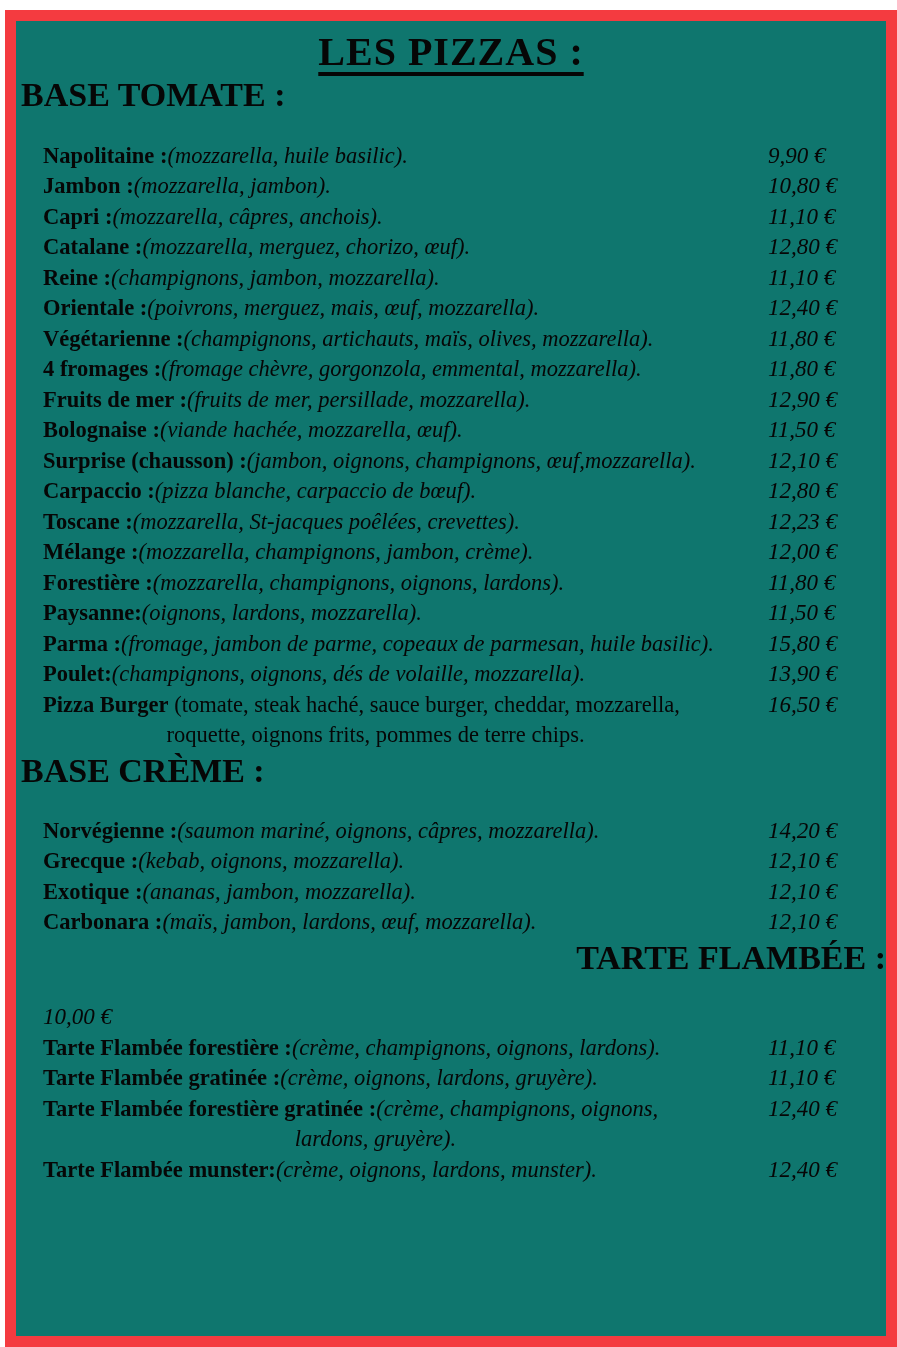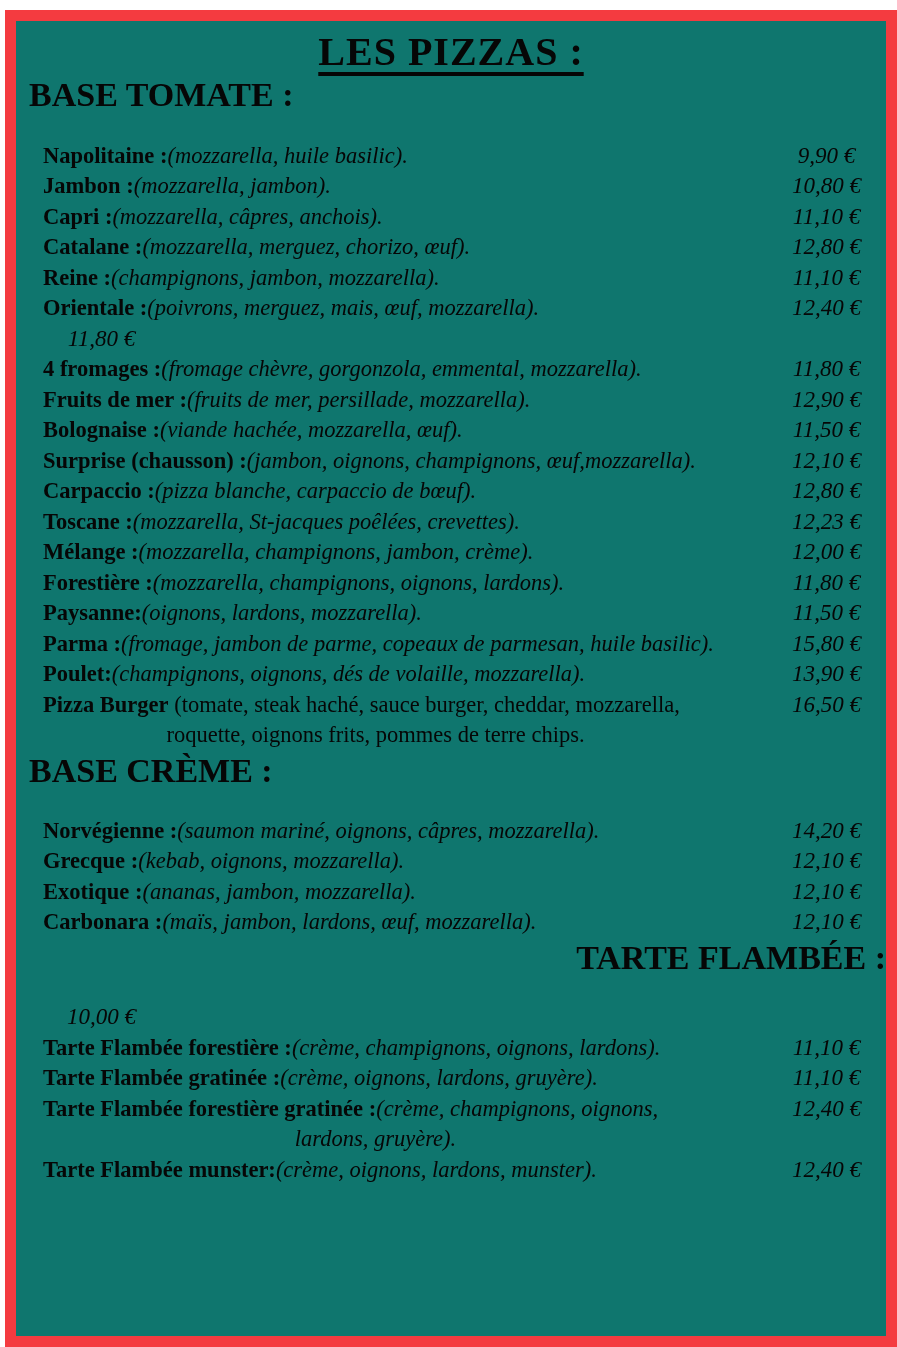--- a/index.html
+++ b/index.html
@@ -28,21 +28,21 @@
   }
   .title-text {
     text-decoration: underline;
     text-decoration-thickness: 3.5px;
     text-underline-offset: 7px;
   }
   h2.heading {
     font-size: 34px;
     font-weight: bold;
     margin: 0;
-    padding-left: 13px;
+    padding-left: 5px;
     line-height: 1.2;
   }
   .h-tomate   { margin-top: 32px; }
   .h-creme    { margin-top: 2px; }
   .h-flambee  { margin-top: 42px; text-align: right; }
   .items {
     padding-left: 27px;
     margin-top: 25px;
   }
   .items-creme { margin-top: 24px; }
@@ -65,21 +65,21 @@
   .ing.roman { font-style: normal; }
   .line2 {
     font-weight: normal;
     font-style: italic;
     text-align: center;
     padding-right: 60px;
   }
   .line2.roman { font-style: normal; }
   .price {
     width: 118px;
-    text-align: center;
+    text-align: left;
     font-weight: normal;
     font-style: italic;
     font-size: 23px;
     white-space: nowrap;
     padding-right: 1px;
   }
 </style>
 </head>
 <body>
 
@@ -108,20 +108,21 @@
         </div>
       <div class="row">
           <div class="left"><span class="nm">Reine :</span><span class="ing">(champignons, jambon, mozzarella).</span></div>
           <div class="price">11,10 €</div>
         </div>
       <div class="row">
           <div class="left"><span class="nm">Orientale :</span><span class="ing">(poivrons, merguez, mais, œuf, mozzarella).</span></div>
           <div class="price">12,40 €</div>
         </div>
       <div class="row">
+          <div class="left"><span class="nm">Végétarienne :</span><span class="ing">(champignons, artichauts, maïs, olives, mozzarella).</span></div>
           <div class="price">11,80 €</div>
         </div>
       <div class="row">
           <div class="left"><span class="nm">4 fromages :</span><span class="ing">(fromage chèvre, gorgonzola, emmental, mozzarella).</span></div>
           <div class="price">11,80 €</div>
         </div>
       <div class="row">
           <div class="left"><span class="nm">Fruits de mer :</span><span class="ing">(fruits de mer, persillade, mozzarella).</span></div>
           <div class="price">12,90 €</div>
         </div>

